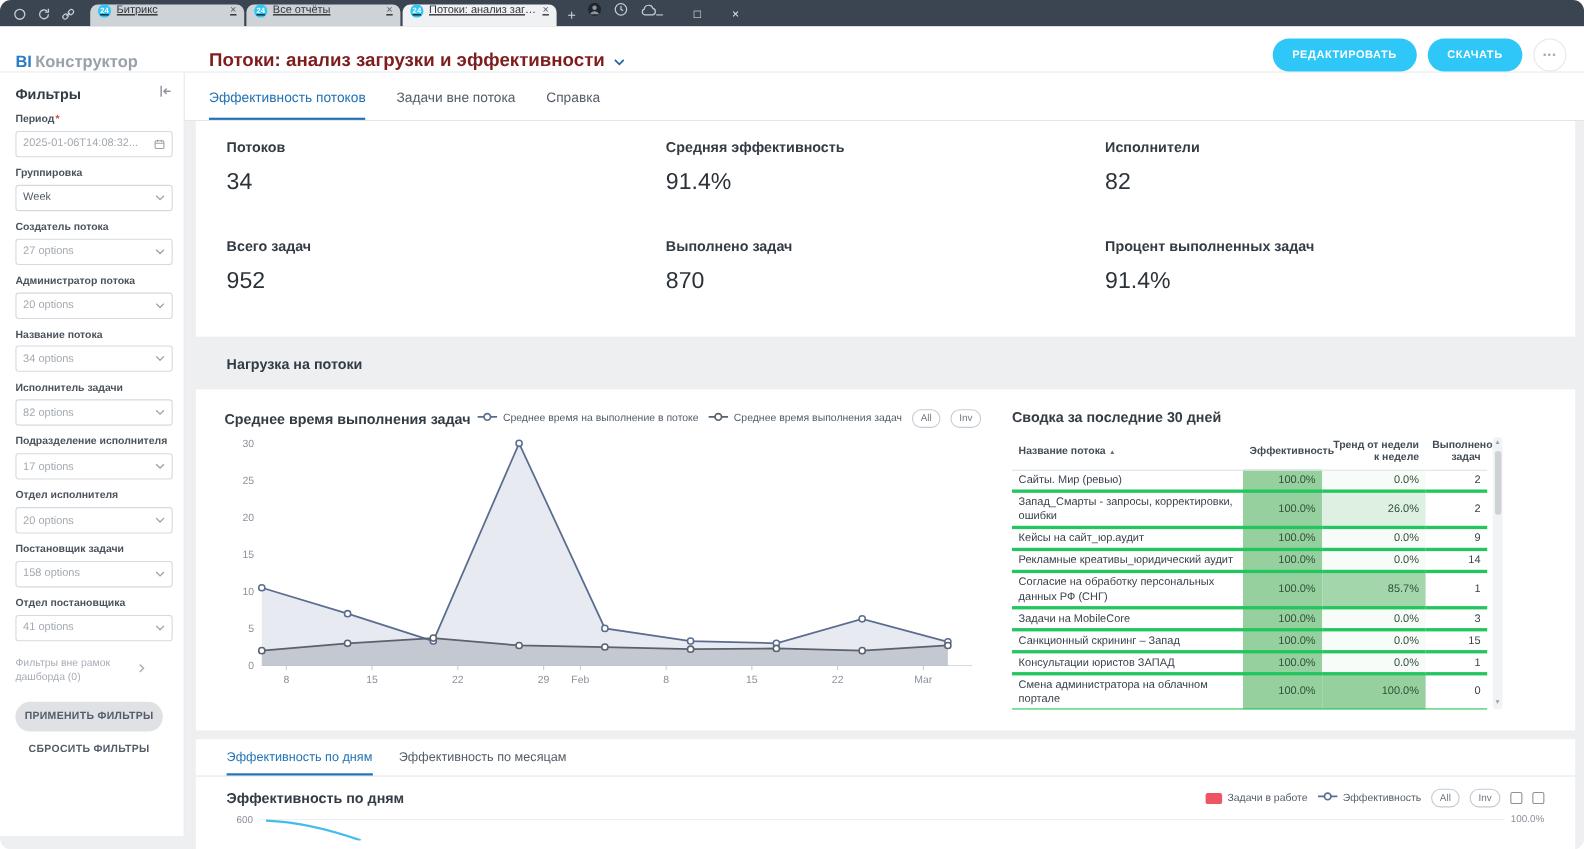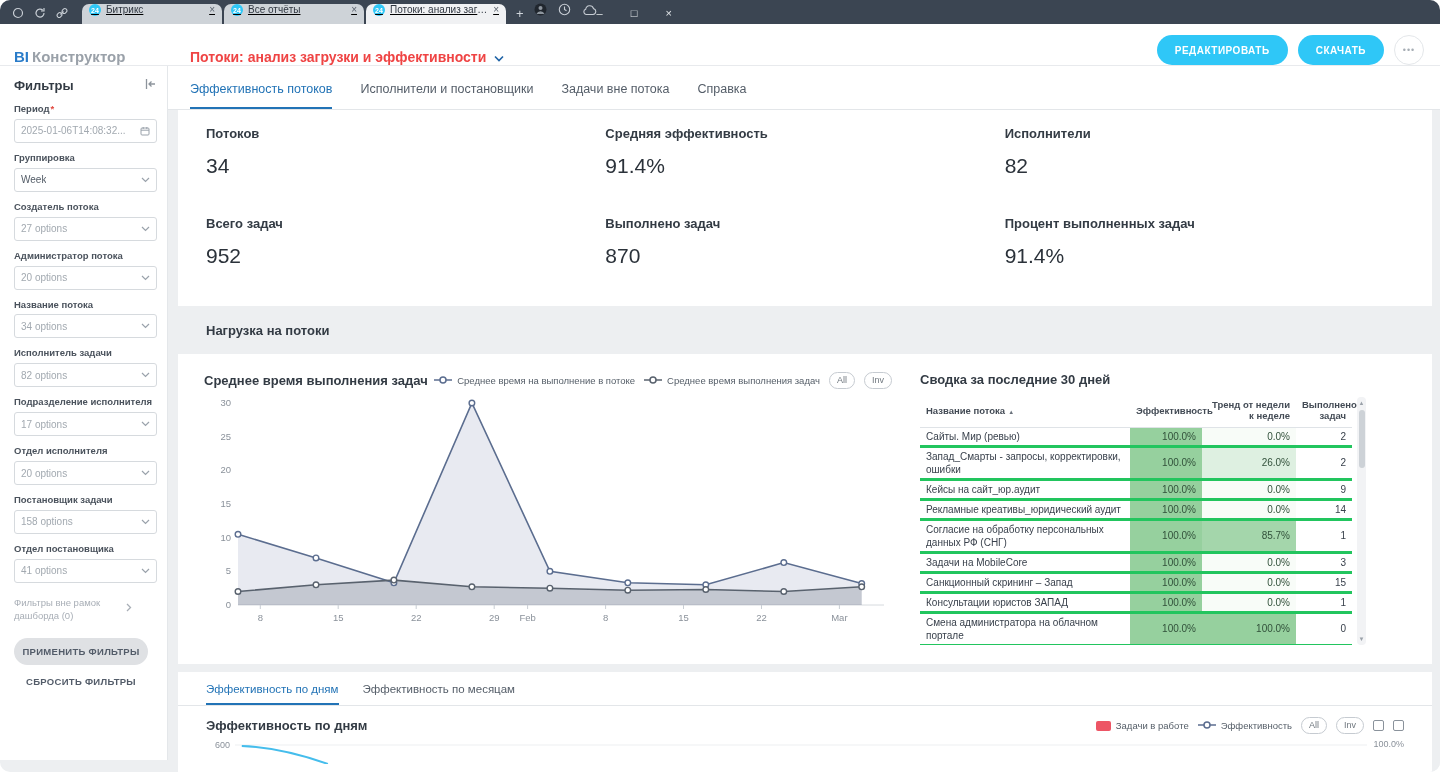--- a/index.html
+++ b/index.html
@@ -17,21 +17,21 @@
   .btab-close{color:#5b636d;font-size:10px;flex:none;}
   .newtab{color:#cfd5db;font-size:13px;margin:0 10px 3px 8px;}
   .chrome-mini{display:flex;align-items:center;gap:11px;margin-bottom:4px;}
   .win-controls{margin-left:auto;display:flex;gap:28px;align-items:center;color:#e3e7ea;font-size:11px;margin:0 8px 5px 0;}
 
   
   .appheader{position:absolute;top:24px;left:0;right:0;height:41px;background:#fff;border-bottom:1px solid #e8eaed;display:flex;align-items:flex-end;}
   .logo{width:168px;padding-left:14px;box-sizing:border-box;font-size:15px;font-weight:700;white-space:nowrap;}
   .logo-bi{color:#2a7cc9;}
   .logo-name{color:#9aa1a9;margin-left:3px;}
-  .dash-title{margin-left:22px;color:#ef4444;font-weight:700;font-size:14px;display:flex;align-items:center;gap:8px;}
+  .dash-title{margin-left:22px;color:#7f1d1d;font-weight:700;font-size:17px;display:flex;align-items:center;gap:8px;}
   .header-actions{margin-left:auto;display:flex;gap:10px;margin-right:16px;align-items:center;}
   .btn-cyan{background:#2fc7f7;border:none;color:#fff;font-weight:700;font-size:10px;letter-spacing:.5px;padding:0 18px;height:30px;border-radius:16px;font-family:inherit;cursor:pointer;}
   .more-btn{width:30px;height:30px;border-radius:50%;background:#fff;border:1px solid #e4e7ea;color:#a6adb4;font-size:9px;letter-spacing:1px;font-family:inherit;cursor:pointer;}
 
   
   .sidebar{position:absolute;top:66px;left:0;width:168px;bottom:12px;background:#fff;border-right:1px solid #e4e7ea;padding:10px 10px 0 14px;box-sizing:border-box;}
   .filters-head{display:flex;align-items:center;justify-content:space-between;}
   .filters-title{font-size:13px;font-weight:700;color:#333b44;}
   .field{margin-top:9px;}
   .field-label{font-size:9.5px;font-weight:700;color:#4a525c;line-height:1.25;}
@@ -311,21 +311,20 @@
             <path d="M1 1l3.5 3.5L1 8" fill="none" stroke="#a8aeb6" stroke-width="1.3"></path>
           </svg></span>
     </div>
     <button class="apply-btn">ПРИМЕНИТЬ ФИЛЬТРЫ</button>
     <button class="reset-btn">СБРОСИТЬ ФИЛЬТРЫ</button>
   </div>
 
   <div class="main">
     <div class="tabstrip" id="main-tabs">
         <div class="mtab active">Эффективность потоков</div>
-        <div class="mtab">Исполнители и постановщики</div>
         <div class="mtab">Задачи вне потока</div>
         <div class="mtab">Справка</div>
       </div>
 
     <div class="kpi-panel" id="kpi-panel">
         <div class="kpi">
           <div class="kpi-label">Потоков</div>
           <div class="kpi-value">34</div>
         </div>
         <div class="kpi">

